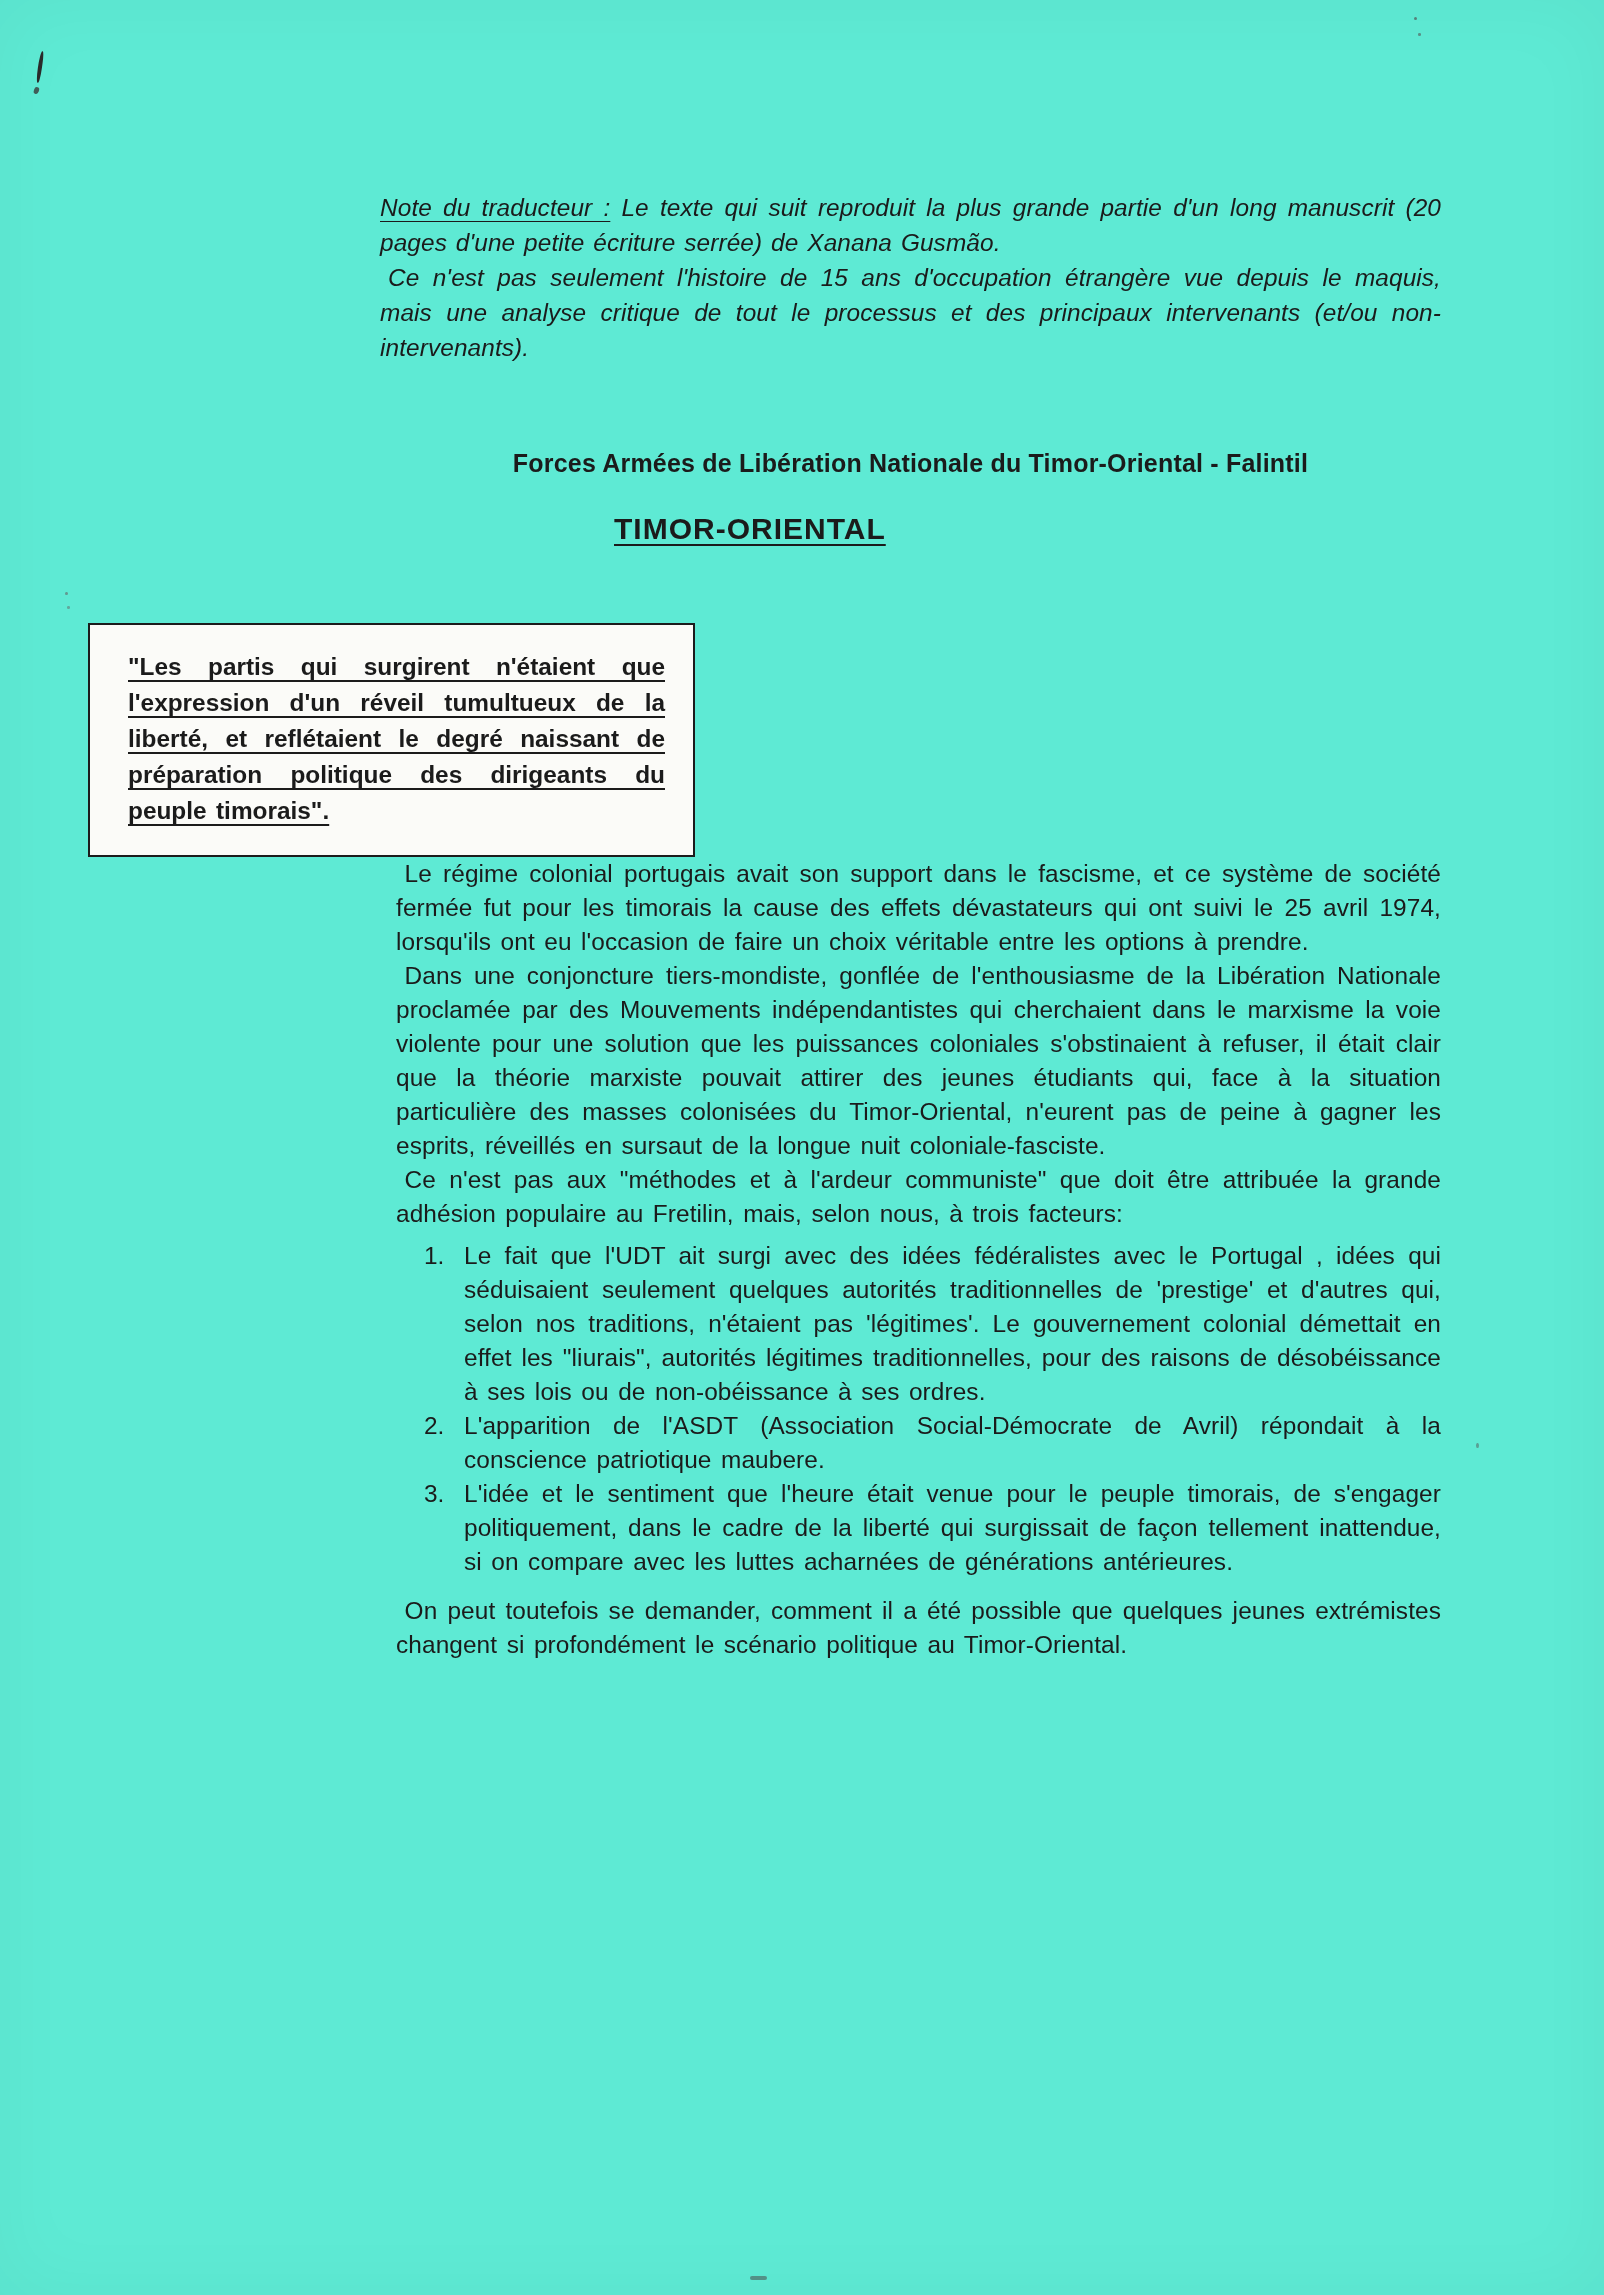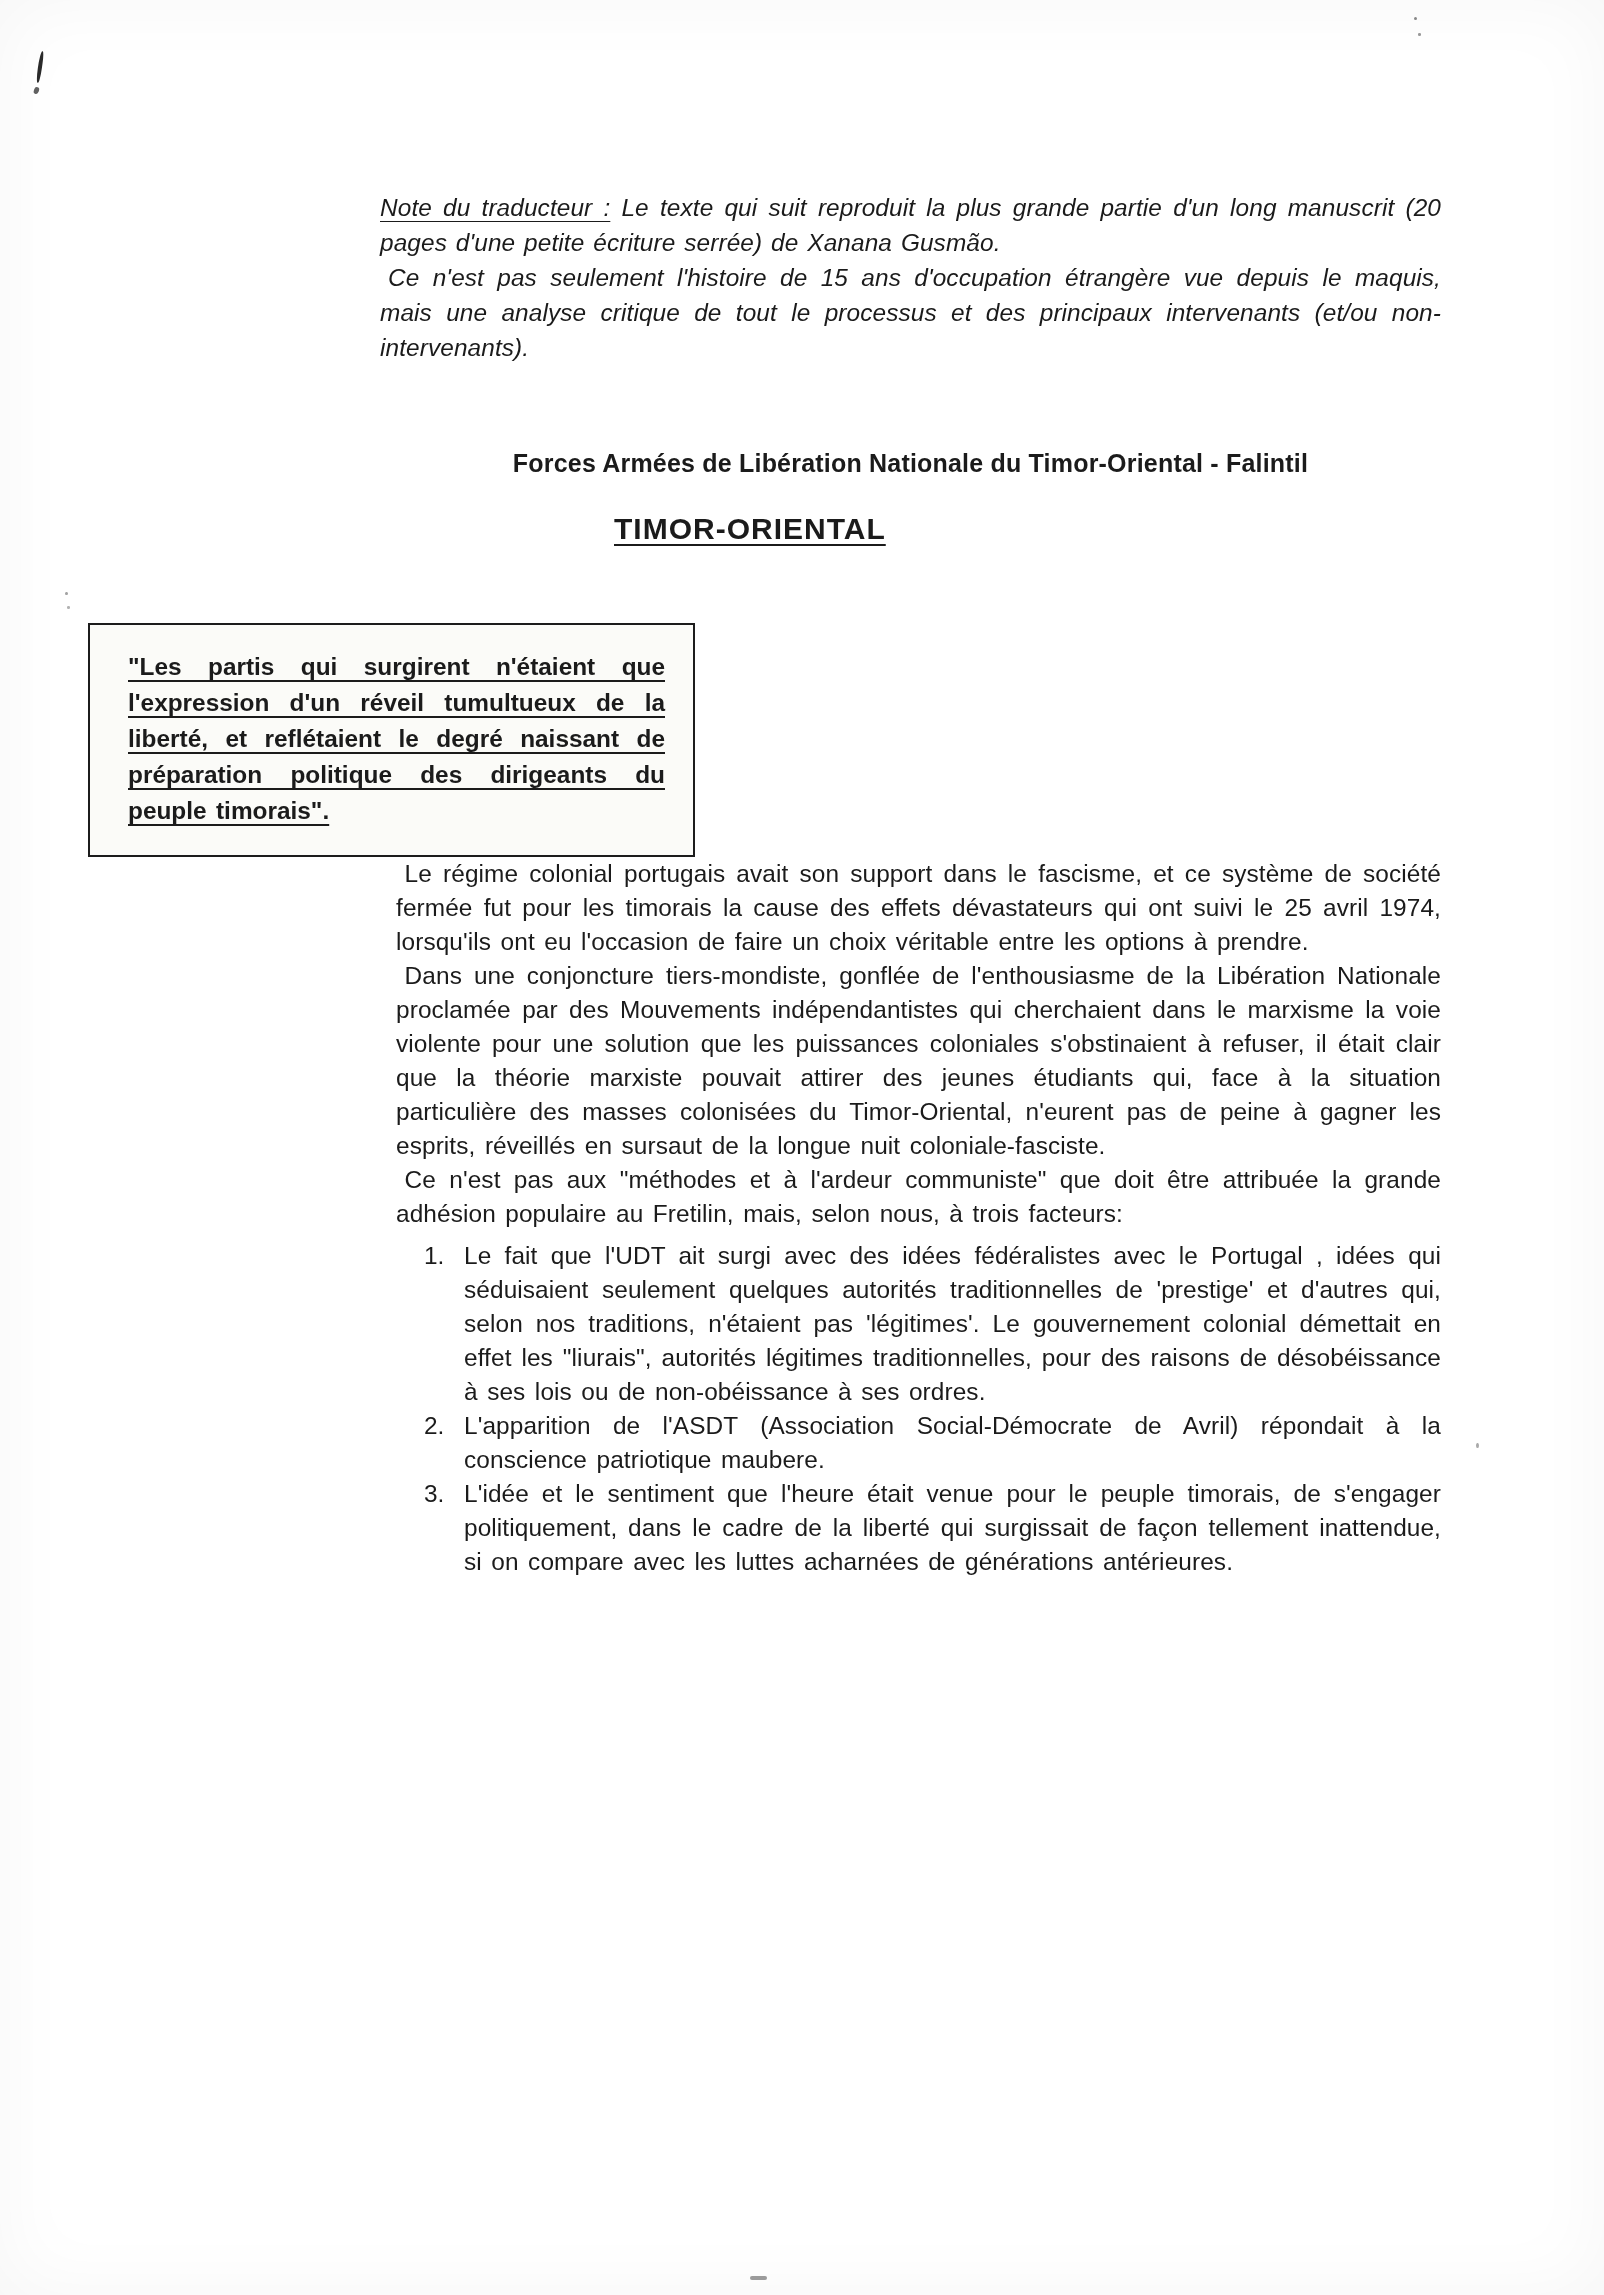--- a/index.html
+++ b/index.html
@@ -5,21 +5,21 @@
   * { margin: 0; padding: 0; box-sizing: border-box; }
   html, body { width: 1604px; height: 2295px; }
   body {
     background: #e9e9e7;
     font-family: "Liberation Sans", sans-serif;
   }
   .page {
     position: relative;
     width: 1604px;
     height: 2295px;
-    background: #ffffff;
+    background: #5eead4;
     color: #1b1b1b;
     overflow: hidden;
     box-shadow: inset 0 0 79px rgba(0,0,0,0.04);
   }
   .content {
     position: absolute;
     left: 380px;
     top: 190px;
     width: 1061px;
   }
@@ -201,17 +201,20 @@
         <div class="list-item">
           <span class="list-num">2.</span>
           <span class="list-text">L'apparition de l'ASDT (Association Social-Démocrate de Avril) répondait à la conscience patriotique maubere.</span>
         </div>
         <div class="list-item">
           <span class="list-num">3.</span>
           <span class="list-text">L'idée et le sentiment que l'heure était venue pour le peuple timorais, de s'engager politiquement, dans le cadre de la liberté qui surgissait de façon tellement inattendue, si on compare avec les luttes acharnées de générations antérieures.</span>
         </div>
       </div>
 
+      <div class="closing">
+        <p>On peut toutefois se demander, comment il a été possible que quelques jeunes extrémistes changent si profondément le scénario politique au Timor-Oriental.</p>
+      </div>
     </div>
 
   </div>
 </div>
 
 
 </body></html>

